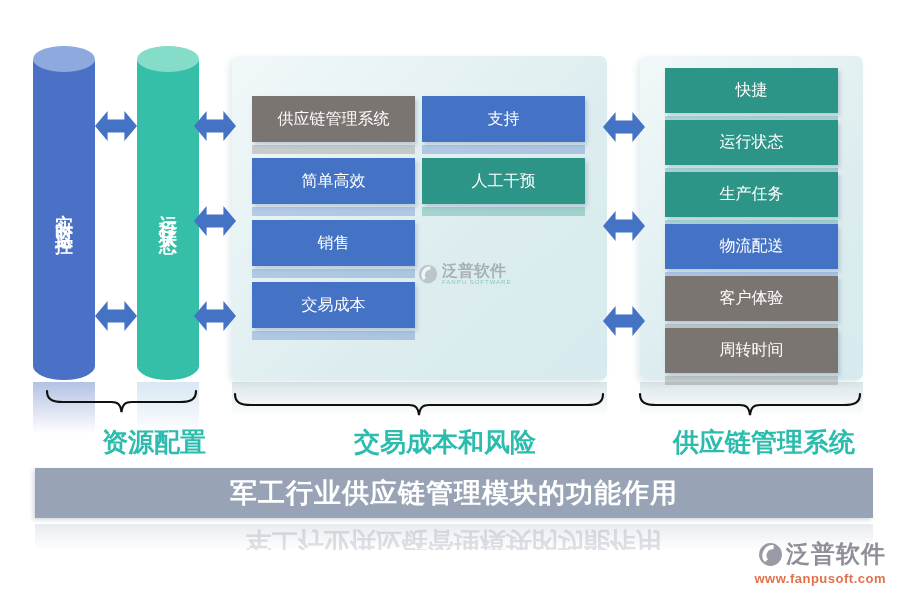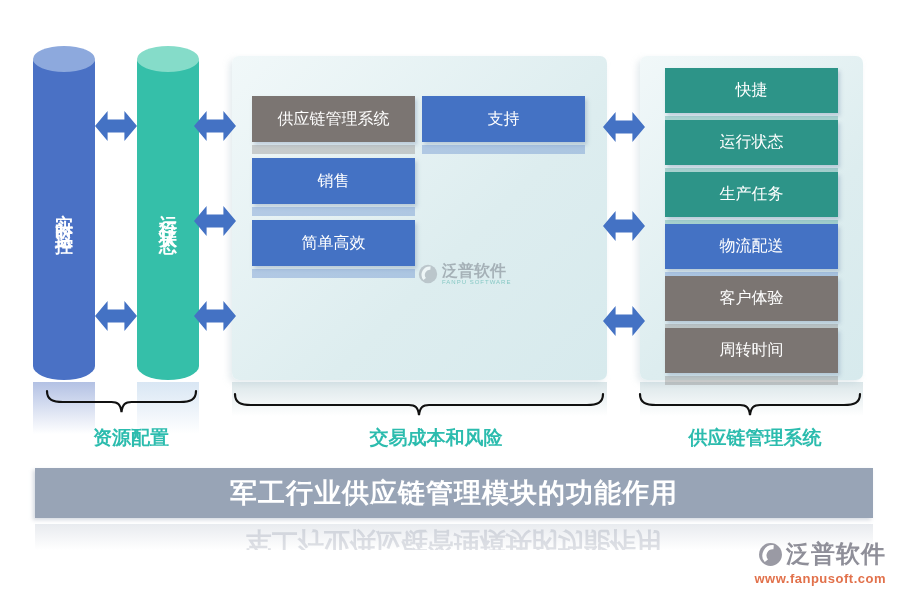--- a/index.html
+++ b/index.html
@@ -45,22 +45,22 @@
   .btn-gray{background:#7b7572;}
   .btn-blue{background:#4472c4;}
   .btn-teal{background:#2d9488;}
   
   .dbl-arrow{position:absolute;width:42px;height:30px;background:#4472c4;
     clip-path:polygon(0% 50%,30% 0%,30% 28%,70% 28%,70% 0%,100% 50%,70% 100%,70% 72%,30% 72%,30% 100%);
     filter:drop-shadow(2px 3px 2px rgba(110,140,200,0.45));}
   
   .brace{position:absolute;height:26px;}
   .brace svg{display:block;}
-  .group-label{position:absolute;top:425px;text-align:center;color:#2cbcae;
-    font-family:"Liberation Serif","DejaVu Serif",serif;font-size:19px;font-weight:bold;}
+  .group-label{position:absolute;top:425px;text-align:right;color:#2cbcae;
+    font-family:"Liberation Serif","DejaVu Serif",serif;font-size:26px;font-weight:bold;}
   
   #title-bar{position:absolute;left:35px;top:468px;width:838px;height:50px;background:#98a4b6;
     display:flex;align-items:center;justify-content:center;
     box-shadow:-2px 2px 4px rgba(150,160,180,0.4);}
   #title-bar span{color:#ffffff;font-family:"Liberation Serif","DejaVu Serif",serif;
     font-size:27px;font-weight:bold;letter-spacing:1px;}
   #title-reflect{position:absolute;left:35px;top:524px;width:838px;height:26px;overflow:hidden;
     background:linear-gradient(to bottom,rgba(152,164,182,0.22),rgba(152,164,182,0));
     display:flex;align-items:flex-start;justify-content:center;}
   #title-reflect span{color:rgba(110,120,140,0.22);font-family:"Liberation Serif","DejaVu Serif",serif;
@@ -94,29 +94,35 @@
 <div class="panel" id="panel-mid"></div>
 <div class="panel" id="panel-right"></div>
 <div class="panel-reflect" id="panel-mid-reflect"></div>
 <div class="panel-reflect" id="panel-right-reflect"></div>
 
 <div class="col" id="mid-left">
   <div class="btn btn-gray">
       <span>供应链管理系统</span>
     </div>
   <div class="btn btn-blue">
+      <span>简单高效</span>
+    </div>
+  <div class="btn btn-blue">
       <span>销售</span>
     </div>
   <div class="btn btn-blue">
-      <span>简单高效</span>
+      <span>交易成本</span>
     </div>
 </div>
 <div class="col" id="mid-right">
   <div class="btn btn-blue">
       <span>支持</span>
+    </div>
+  <div class="btn btn-teal">
+      <span>人工干预</span>
     </div>
 </div>
 
 <div class="col" id="right-col">
   <div class="btn btn-teal">
       <span>快捷</span>
     </div>
   <div class="btn btn-teal">
       <span>运行状态</span>
     </div>

